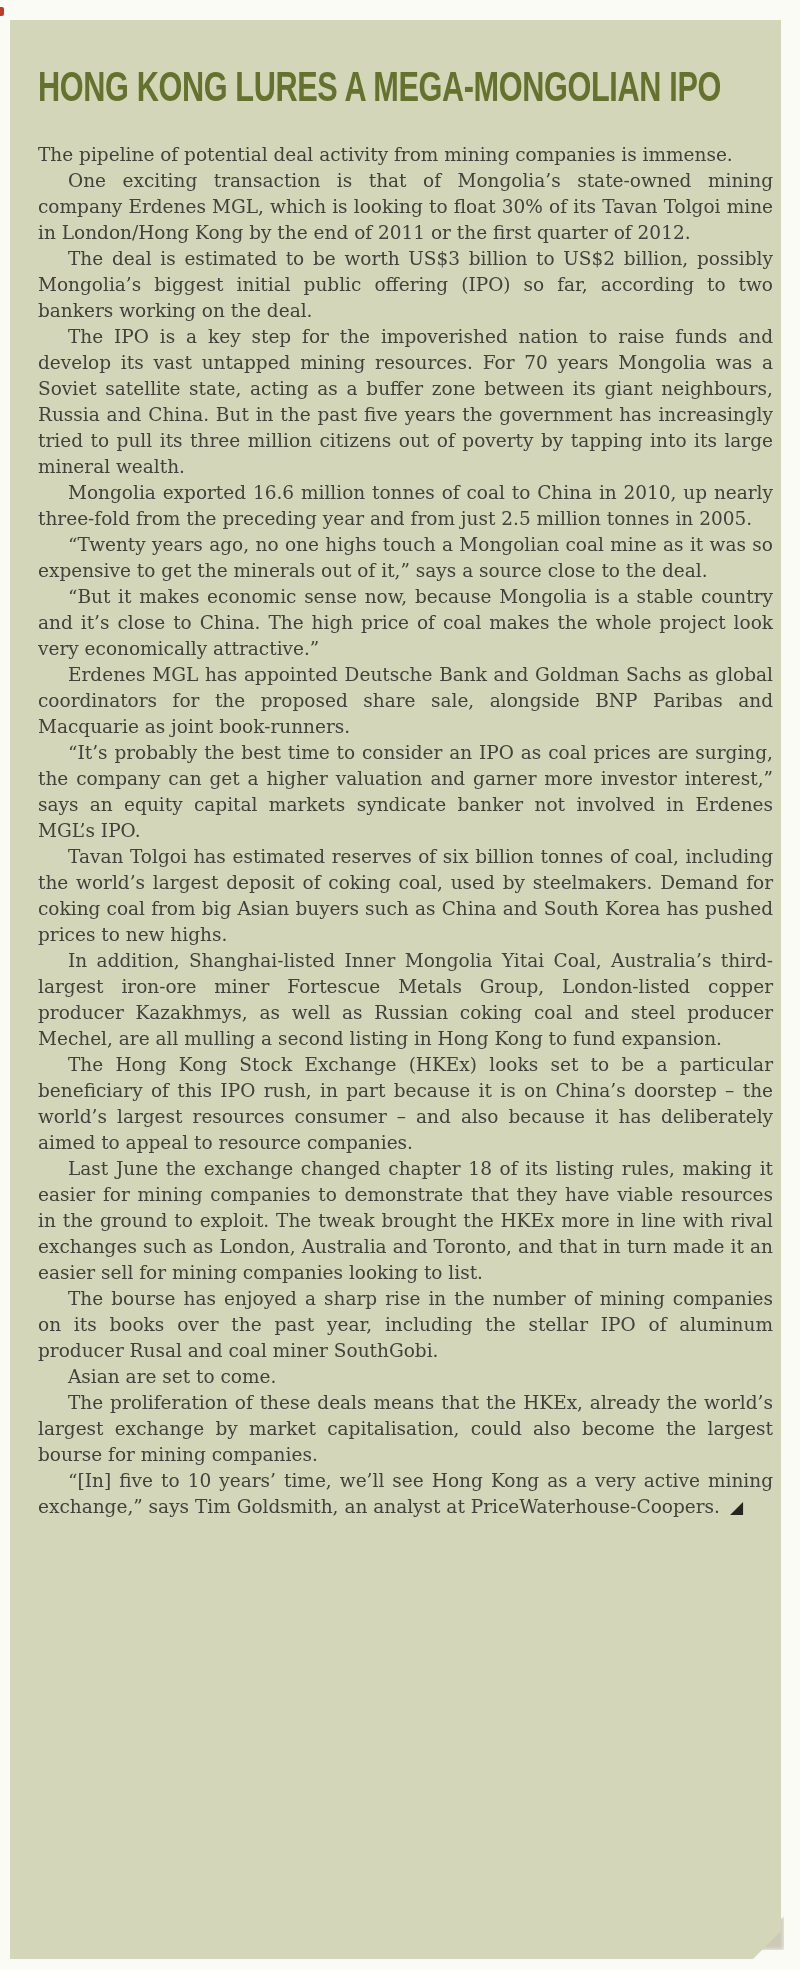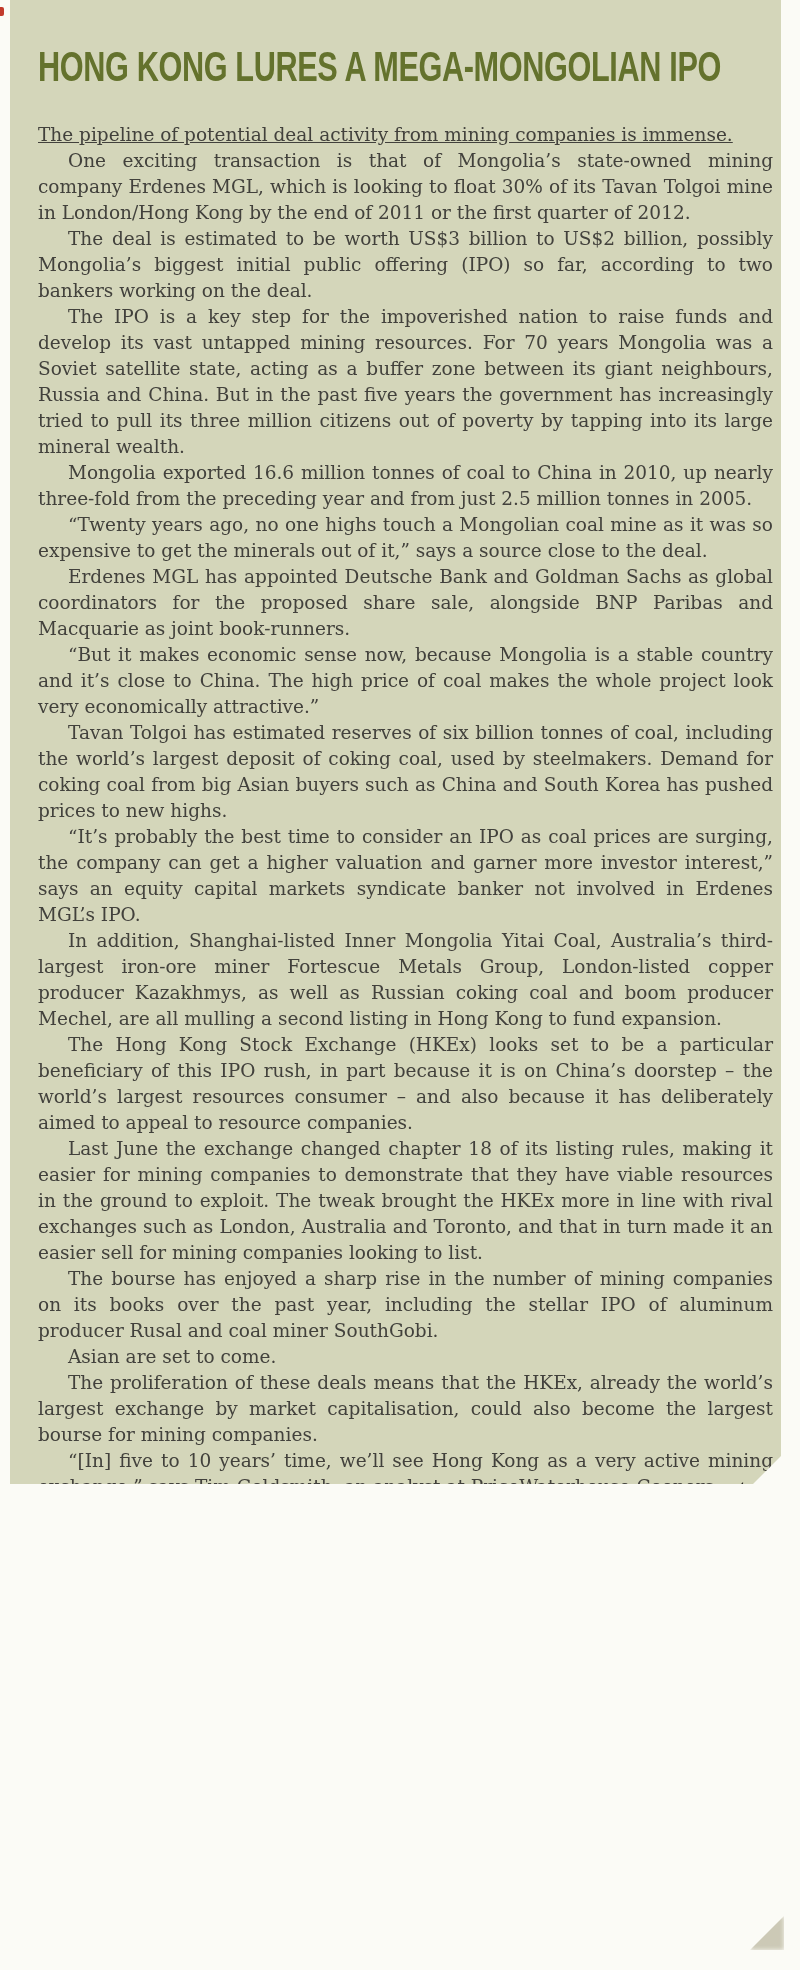--- a/index.html
+++ b/index.html
@@ -24,22 +24,22 @@
     background:var(--marker);
     border-radius:0 2px 2px 0;
   }
   .fold-shadow{
     position:absolute;left:750px;top:1916px;width:34px;height:34px;
     background:#ccc9b6;
     clip-path:polygon(100% 0,0 100%,100% 100%);
     filter:blur(2px);
   }
   .card{
-    position:absolute;left:10px;top:0;
-    width:771px;height:1484px;
+    position:absolute;left:10px;top:20px;
+    width:771px;height:1939px;
     background:var(--card-bg);
     clip-path:polygon(0 0,100% 0,100% calc(100% - 28px),calc(100% - 28px) 100%,0 100%);
     padding:46px 8px 0 28px;
   }
   h1.headline-row{
     margin:0;padding:0;height:42px;white-space:nowrap;
   }
   .headline{
     display:inline-block;
     transform:scaleX(.73);
@@ -54,21 +54,21 @@
     margin-top:34px;
     color:var(--text);
     font-size:18.5px;
     line-height:26px;
     text-align:justify;
   }
   .body p{
     margin:0;
     text-indent:30px;
   }
-  .body p.first{text-indent:0;text-decoration:underline;}
+  .body p.first{text-indent:0;}
   .endmark{
     color:var(--end-mark);
     font-family:"DejaVu Sans",sans-serif;
     font-size:17px;
     padding-left:10px;
     letter-spacing:0;
   }
 </style>
 </head>
 <body>
@@ -78,25 +78,25 @@
 
 <div class="card">
   <h1 class="headline-row"><span class="headline">HONG KONG LURES A MEGA-MONGOLIAN IPO</span></h1>
   <div class="body">
       <p class="para first">The pipeline of potential deal activity from mining companies is immense.</p>
       <p class="para">One exciting transaction is that of Mongolia’s state-owned mining company Erdenes MGL, which is looking to float 30% of its Tavan Tolgoi mine in London/Hong Kong by the end of 2011 or the first quarter of 2012.</p>
       <p class="para">The deal is estimated to be worth US$3 billion to US$2 billion, possibly Mongolia’s biggest initial public offering (IPO) so far, according to two bankers working on the deal.</p>
       <p class="para">The IPO is a key step for the impoverished nation to raise funds and develop its vast untapped mining resources. For 70 years Mongolia was a Soviet satellite state, acting as a buffer zone between its giant neighbours, Russia and China. But in the past five years the government has increasingly tried to pull its three million citizens out of poverty by tapping into its large mineral wealth.</p>
       <p class="para">Mongolia exported 16.6 million tonnes of coal to China in 2010, up nearly three-fold from the preceding year and from just 2.5 million tonnes in 2005.</p>
       <p class="para">“Twenty years ago, no one highs touch a Mongolian coal mine as it was so expensive to get the minerals out of it,” says a source close to the deal.</p>
+      <p class="para">“But it makes economic sense now, because Mongolia is a stable country and it’s close to China. The high price of coal makes the whole project look very economically attractive.”</p>
       <p class="para">Erdenes MGL has appointed Deutsche Bank and Goldman Sachs as global coordinators for the proposed share sale, alongside BNP Paribas and Macquarie as joint book-runners.</p>
-      <p class="para">“But it makes economic sense now, because Mongolia is a stable country and it’s close to China. The high price of coal makes the whole project look very economically attractive.”</p>
+      <p class="para">“It’s probably the best time to consider an IPO as coal prices are surging, the company can get a higher valuation and garner more investor interest,” says an equity capital markets syndicate banker not involved in Erdenes MGL’s IPO.</p>
       <p class="para">Tavan Tolgoi has estimated reserves of six billion tonnes of coal, including the world’s largest deposit of coking coal, used by steelmakers. Demand for coking coal from big Asian buyers such as China and South Korea has pushed prices to new highs.</p>
-      <p class="para">“It’s probably the best time to consider an IPO as coal prices are surging, the company can get a higher valuation and garner more investor interest,” says an equity capital markets syndicate banker not involved in Erdenes MGL’s IPO.</p>
-      <p class="para">In addition, Shanghai-listed Inner Mongolia Yitai Coal, Australia’s third-largest iron-ore miner Fortescue Metals Group, London-listed copper producer Kazakhmys, as well as Russian coking coal and boom producer Mechel, are all mulling a second listing in Hong Kong to fund expansion.</p>
+      <p class="para">In addition, Shanghai-listed Inner Mongolia Yitai Coal, Australia’s third-largest iron-ore miner Fortescue Metals Group, London-listed copper producer Kazakhmys, as well as Russian coking coal and steel producer Mechel, are all mulling a second listing in Hong Kong to fund expansion.</p>
       <p class="para">The Hong Kong Stock Exchange (HKEx) looks set to be a particular beneficiary of this IPO rush, in part because it is on China’s doorstep – the world’s largest resources consumer – and also because it has deliberately aimed to appeal to resource companies.</p>
       <p class="para">Last June the exchange changed chapter 18 of its listing rules, making it easier for mining companies to demonstrate that they have viable resources in the ground to exploit. The tweak brought the HKEx more in line with rival exchanges such as London, Australia and Toronto, and that in turn made it an easier sell for mining companies looking to list.</p>
       <p class="para">The bourse has enjoyed a sharp rise in the number of mining companies on its books over the past year, including the stellar IPO of aluminum producer Rusal and coal miner SouthGobi.</p>
       <p class="para">Asian are set to come.</p>
       <p class="para">The proliferation of these deals means that the HKEx, already the world’s largest exchange by market capitalisation, could also become the largest bourse for mining companies.</p>
       <p class="para">“[In] five to 10 years’ time, we’ll see Hong Kong as a very active mining exchange,” says Tim Goldsmith, an analyst at PriceWaterhouse-Coopers.<span class="endmark">◢</span></p>
     </div>
 </div>
 
 </body></html>

